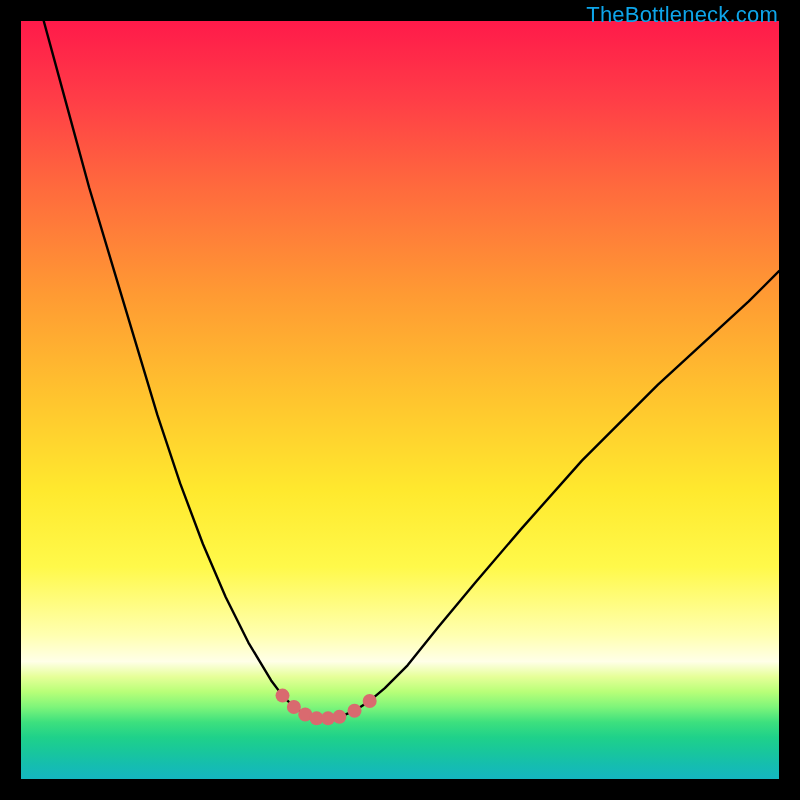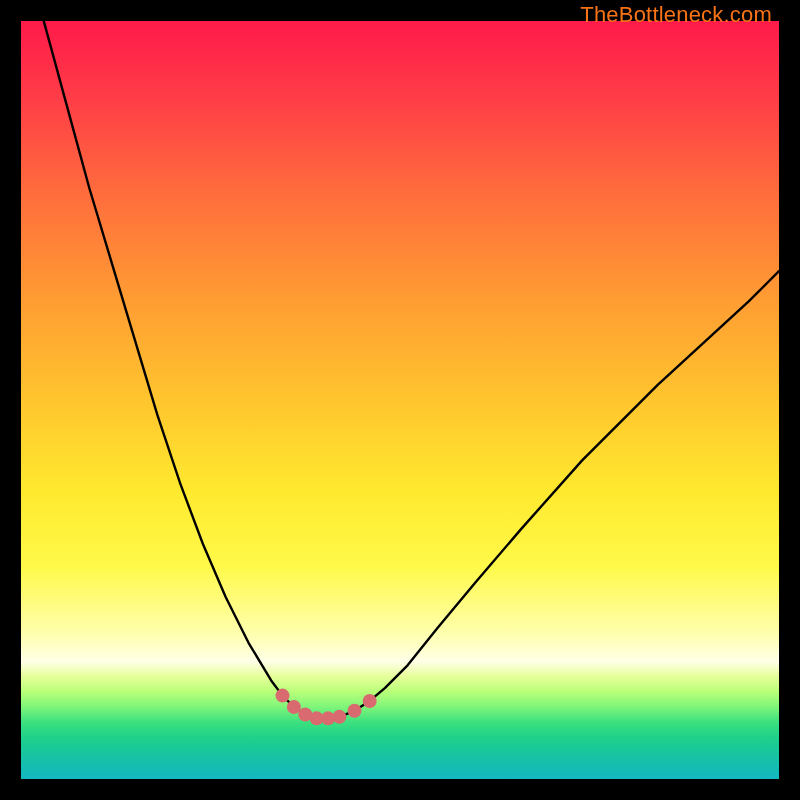--- a/index.html
+++ b/index.html
@@ -51,22 +51,22 @@
     );
   }
   .curve-svg {
     position: absolute;
     left: 0; top: 0;
     width: 758px; height: 758px;
   }
   .watermark {
     position: absolute;
     top: 2px;
-    right: 28px;
-    color: #f97316;
+    right: 22px;
+    color: #0ea5e9;
     font-size: 22px;
     letter-spacing: 0.2px;
     font-weight: 400;
     user-select: none;
   }
 </style>
 </head>
 <body>
 
 <div class="frame">

